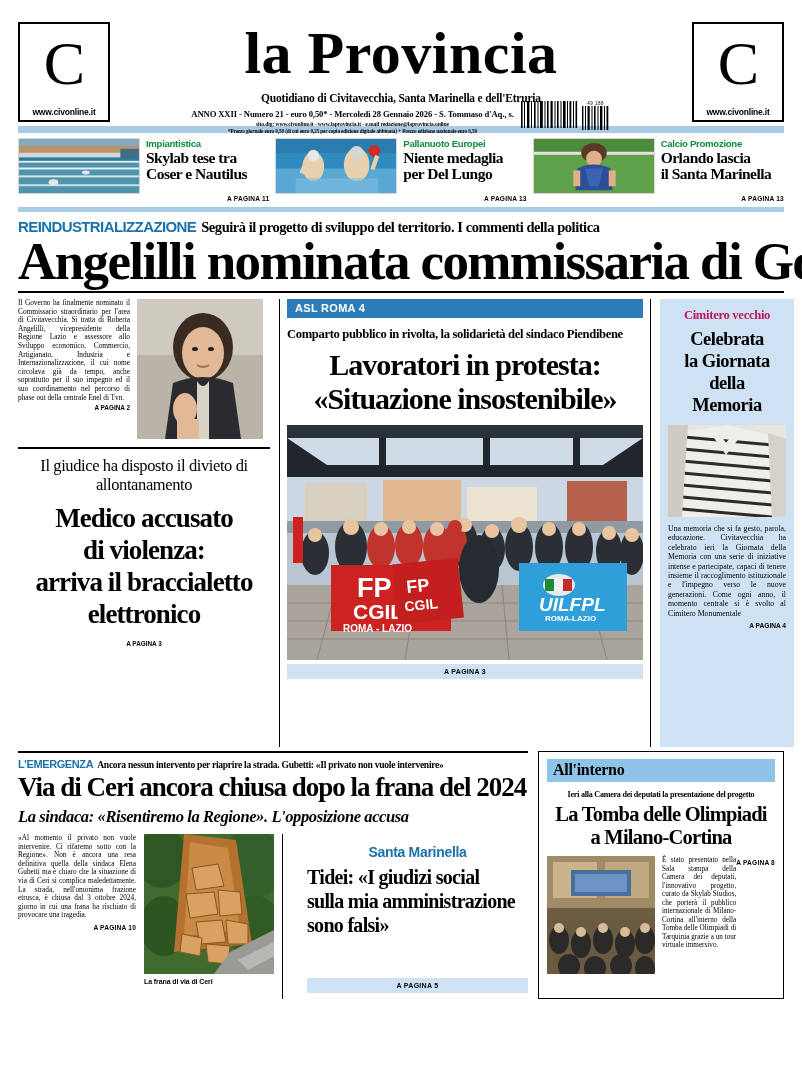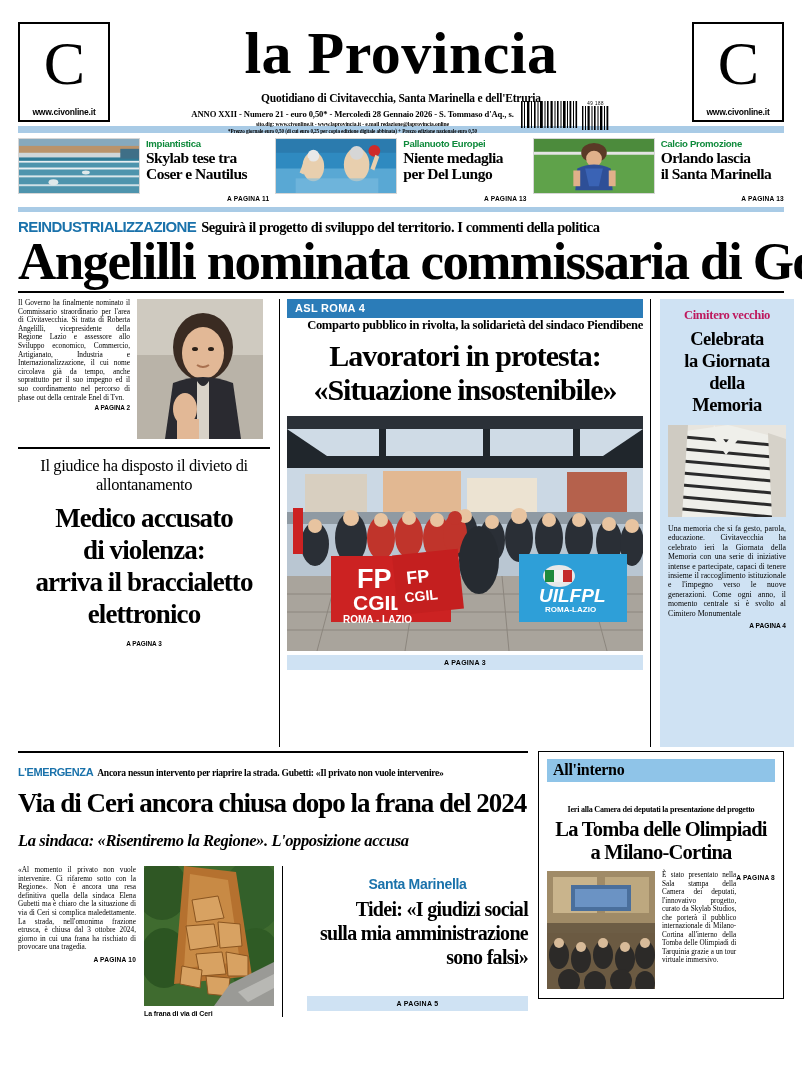--- a/index.html
+++ b/index.html
@@ -61,54 +61,54 @@
   .portrait{width:126px;height:140px;flex:none;overflow:hidden;position:relative;background:#c9c5be;}
   .pag-left{font-family:"Liberation Sans",sans-serif;font-weight:bold;font-size:6.4px;text-align:right;width:112px;margin-top:2px;}
   .hr-left{border-top:2.5px solid #000;margin-top:8px;}
 
   .sub-deck{font-family:"Liberation Serif",serif;font-weight:normal;font-size:16.5px;line-height:19px;text-align:center;letter-spacing:-0.4px;margin-top:7px;}
   .sub-head{font-family:"Liberation Serif",serif;font-weight:bold;font-size:27px;line-height:32px;text-align:center;letter-spacing:-0.9px;margin-top:8px;}
   .pag-center{font-family:"Liberation Sans",sans-serif;font-weight:bold;font-size:6.4px;text-align:center;margin-top:10px;}
 
   
   .asl-bar{background:#2b7cb8;color:#fff;font-family:"Liberation Sans",sans-serif;font-weight:bold;font-size:11px;padding:3px 8px 4px;letter-spacing:0.3px;}
-  .mid-deck{font-family:"Liberation Serif",serif;font-weight:bold;font-size:12.6px;text-align:right;letter-spacing:-0.35px;}
+  .mid-deck{font-family:"Liberation Serif",serif;font-weight:bold;font-size:12.6px;text-align:left;letter-spacing:-0.35px;margin-top:9px;}
   .mid-head{font-family:"Liberation Serif",serif;font-weight:bold;font-size:30px;line-height:34px;text-align:center;letter-spacing:-1px;margin-top:6px;}
   .mid-photo{height:235px;margin-top:9px;position:relative;overflow:hidden;background:#c4b5fd;}
   .pag-bar{background:#cfe2f3;font-family:"Liberation Sans",sans-serif;font-weight:bold;font-size:7px;text-align:center;padding:4px 0;letter-spacing:0.3px;margin-top:4px;}
   .mid-border{border-left:1px solid #000;border-right:1px solid #000;padding:0 7px;box-sizing:border-box;height:100%;display:flex;flex-direction:column;}
 
   
   .r-kicker{font-family:"Liberation Serif",serif;font-weight:bold;font-size:12.6px;color:#be185d;text-align:center;letter-spacing:-0.3px;}
   .r-head{font-family:"Liberation Serif",serif;font-weight:bold;font-size:18.5px;line-height:22px;text-align:center;letter-spacing:-0.5px;margin-top:5px;}
   .r-photo{height:92px;margin-top:9px;background:#ddd;overflow:hidden;position:relative;}
   .r-body{font-family:"Liberation Serif",serif;font-size:7.8px;line-height:9.4px;text-align:justify;margin-top:7px;}
   .pag-right{font-family:"Liberation Sans",sans-serif;font-weight:bold;font-size:6.6px;text-align:right;margin-top:4px;}
 
   
   .bottom{display:flex;margin-top:4px;height:248px;}
-  .b-left{width:510px;flex:none;display:flex;flex-direction:column;gap:8px;}
+  .b-left{width:510px;flex:none;display:flex;flex-direction:column;}
   .b-right{width:246px;flex:none;margin-left:10px;border:1.5px solid #000;box-sizing:border-box;padding:7px 8px;display:flex;flex-direction:column;}
   .hr-b{border-top:2.5px solid #000;}
   .b-eyebrow{display:flex;align-items:baseline;gap:4px;margin-top:5px;}
   .b-tag{font-family:"Liberation Sans",sans-serif;font-weight:bold;font-size:11px;color:#1a72ab;letter-spacing:-0.4px;}
   .b-tag-txt{font-family:"Liberation Serif",serif;font-weight:bold;font-size:9.6px;letter-spacing:-0.3px;}
   .b-head{font-family:"Liberation Serif",serif;font-weight:bold;font-size:27px;line-height:30px;letter-spacing:-1px;margin-top:2px;white-space:nowrap;}
   .b-deck{font-family:"Liberation Serif",serif;font-style:italic;font-weight:bold;font-size:16.5px;letter-spacing:-0.4px;margin-top:5px;}
   .b-cols{display:flex;margin-top:7px;gap:8px;flex:1;}
   .b-body{width:118px;flex:none;font-family:"Liberation Serif",serif;font-size:7.3px;line-height:8.6px;text-align:justify;}
   .b-photo-wrap{width:130px;flex:none;}
   .b-photo{width:130px;height:140px;overflow:hidden;position:relative;background:#4a6b35;}
   .cap{font-family:"Liberation Sans",sans-serif;font-weight:bold;font-size:7px;margin-top:4px;letter-spacing:-0.1px;}
   .b-sm{flex:1;border-left:1.5px solid #000;padding-left:24px;display:flex;flex-direction:column;}
   .sm-kicker{font-family:"Liberation Sans",sans-serif;font-weight:bold;font-size:14px;color:#1a72ab;text-align:center;letter-spacing:-0.3px;margin-top:10px;}
-  .sm-head{font-family:"Liberation Serif",serif;font-weight:bold;font-size:20px;line-height:24px;text-align:right;letter-spacing:-0.7px;margin-top:5px;}
+  .sm-head{font-family:"Liberation Serif",serif;font-weight:bold;font-size:20px;line-height:24px;text-align:left;letter-spacing:-0.7px;margin-top:5px;}
 
   .ai-bar{background:#8fc4e8;font-family:"Liberation Serif",serif;font-weight:bold;font-size:16px;padding:2px 6px 3px;letter-spacing:-0.3px;}
-  .ai-deck{font-family:"Liberation Serif",serif;font-weight:bold;font-size:8.1px;letter-spacing:-0.25px;margin-top:23px;text-align:center;}
+  .ai-deck{font-family:"Liberation Serif",serif;font-weight:bold;font-size:8.1px;letter-spacing:-0.25px;margin-top:8px;text-align:center;}
   .ai-head{font-family:"Liberation Serif",serif;font-weight:bold;font-size:20.5px;line-height:23px;text-align:center;letter-spacing:-0.75px;margin-top:4px;}
   .ai-cols{display:flex;gap:7px;margin-top:7px;flex:1;}
   .ai-photo{width:108px;flex:none;height:118px;overflow:hidden;position:relative;background:#8a7a64;}
   .ai-body{flex:1;font-family:"Liberation Serif",serif;font-size:7.2px;line-height:8.5px;text-align:justify;}
 
   
   .ph{position:absolute;inset:0;}
 </style>
 </head>
 <body>

